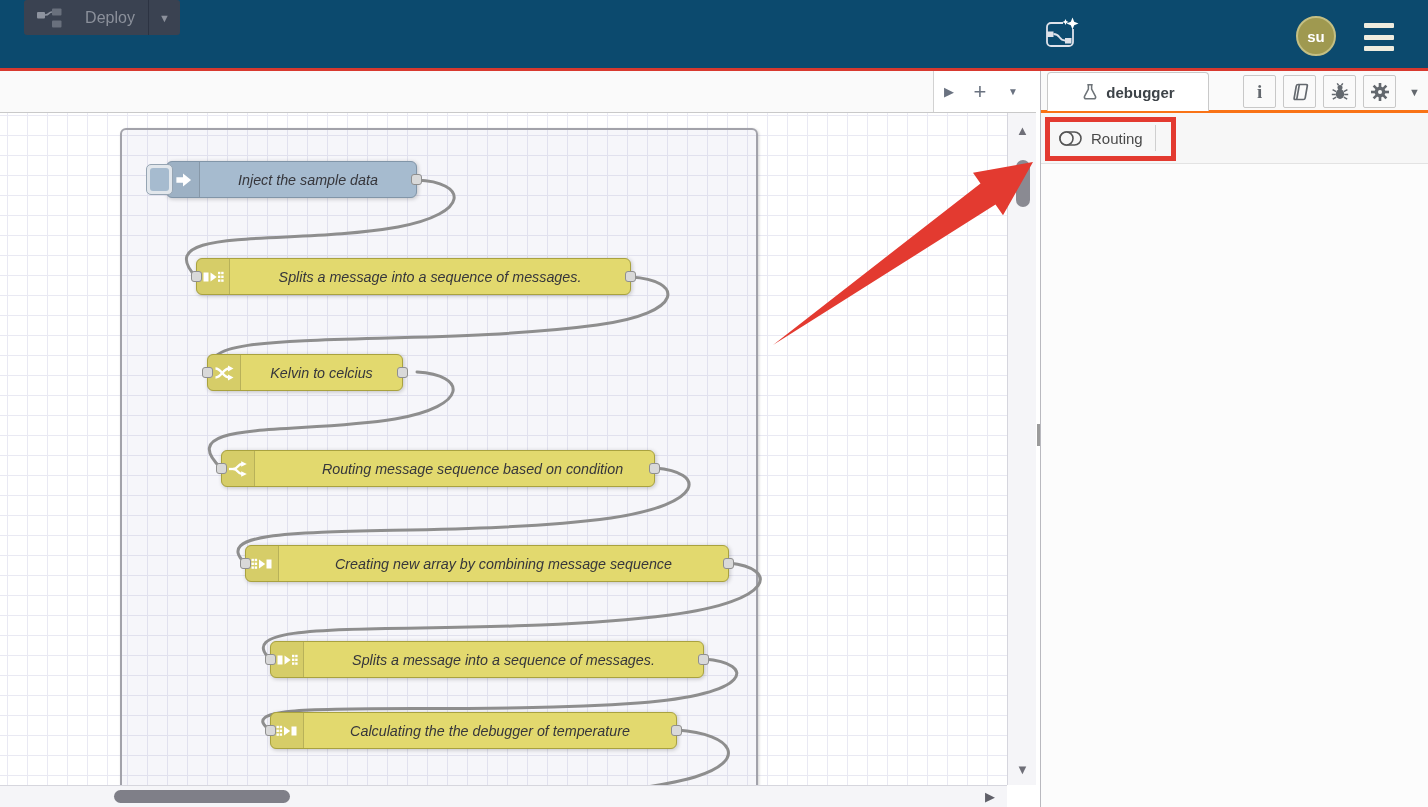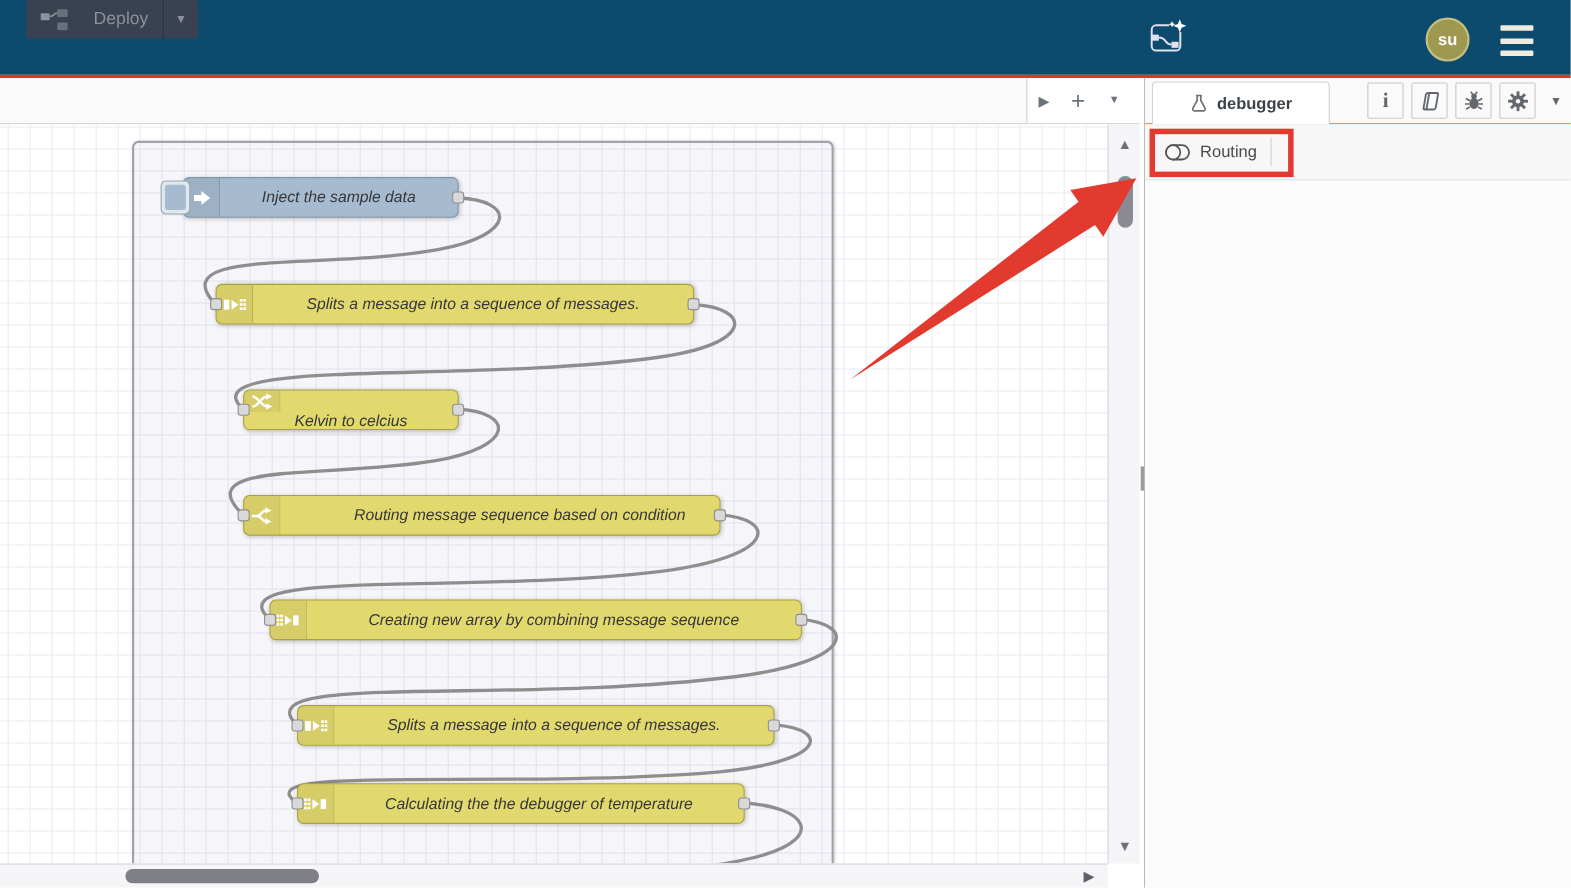--- a/index.html
+++ b/index.html
@@ -79,21 +79,21 @@
 
   
   #sep { position:absolute; left:1036px; top:71px; width:4px; height:736px; background:#fff;
          cursor:col-resize; }
   #sep-grip { position:absolute; left:0.5px; top:353px; width:3px; height:22px; background:#9b9b9b; }
 
   
   #sidebar { position:absolute; left:1040px; top:71px; width:388px; height:736px;
              background:#fcfcfc; border-left:1px solid #b9b9bf; display:flex;
              flex-direction:column; }
-  #sb-header { height:42px; background:#fafafa; border-bottom:1px solid #f97316;
+  #sb-header { height:42px; background:#fafafa; border-bottom:3px solid #f97316;
                display:flex; align-items:flex-end; position:relative; }
   #sb-tab { margin-left:6px; width:162px; height:39px; background:#fff;
             border:1px solid #c9c9c9; border-bottom:none; border-radius:4px 4px 0 0;
             display:flex; align-items:center; justify-content:center; gap:7px;
             position:relative; top:1px; cursor:pointer; }
   #sb-tab .tab-label { font-size:15px; font-weight:bold; color:#3d4348; }
   #sb-tools { position:absolute; right:8px; top:4px; display:flex; align-items:center; gap:7px; }
   .sb-icon-btn { width:33px; height:33px; border:1px solid #c8c8c8; border-radius:2px;
                  background:#fafafa; display:flex; align-items:center; justify-content:center;
                  cursor:pointer; }
@@ -193,21 +193,21 @@
                 <rect x="19.2" y="8.6" width="2.4" height="2.4"></rect>
                 <rect x="16" y="12.4" width="2.4" height="2.4"></rect>
                 <rect x="19.2" y="12.4" width="2.4" height="2.4"></rect>
               </g>
             </svg>
           </span>
           <span class="node-label">Splits a message into a sequence of messages.</span>
           <span class="port in"></span>
           <span class="port out"></span>
         </div>
-        <div class="node" style="left: 221px; top: 241px; width: 196px; background: rgb(226, 217, 110); border-color: rgb(169, 162, 63); flex-direction: column;">
+        <div class="node" style="left: 207px; top: 241px; width: 196px; background: rgb(226, 217, 110); border-color: rgb(169, 162, 63);">
           <span class="node-icon">
             <svg width="20" height="20" viewBox="0 0 20 20">
               <g stroke="#fff" stroke-width="2.3" fill="none">
                 <path d="M1.5 5.5C7.5 5.5 9 14.5 15 14.5"></path>
                 <path d="M1.5 14.5C7.5 14.5 9 5.5 15 5.5"></path>
               </g>
               <path d="M14 2.6l5.5 2.9L14 8.4z" fill="#fff"></path>
               <path d="M14 11.6l5.5 2.9L14 17.4z" fill="#fff"></path>
             </svg>
           </span>

